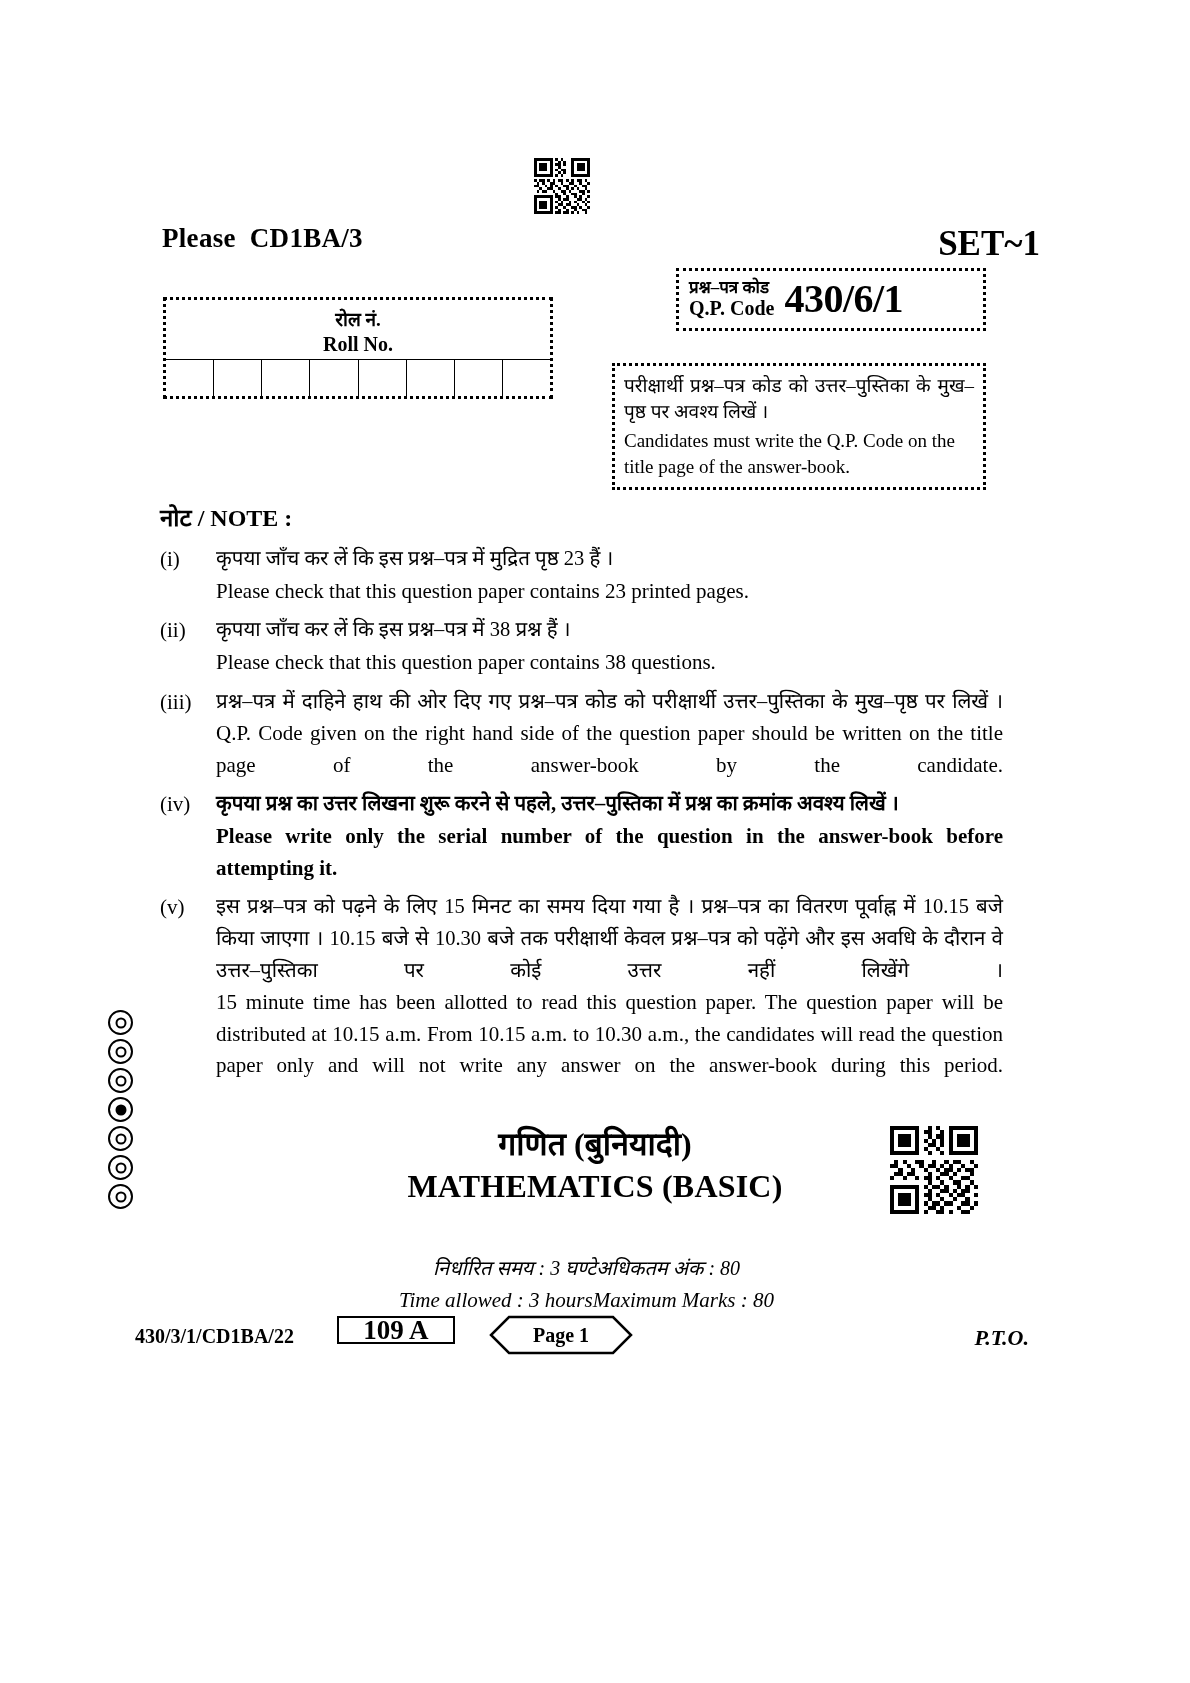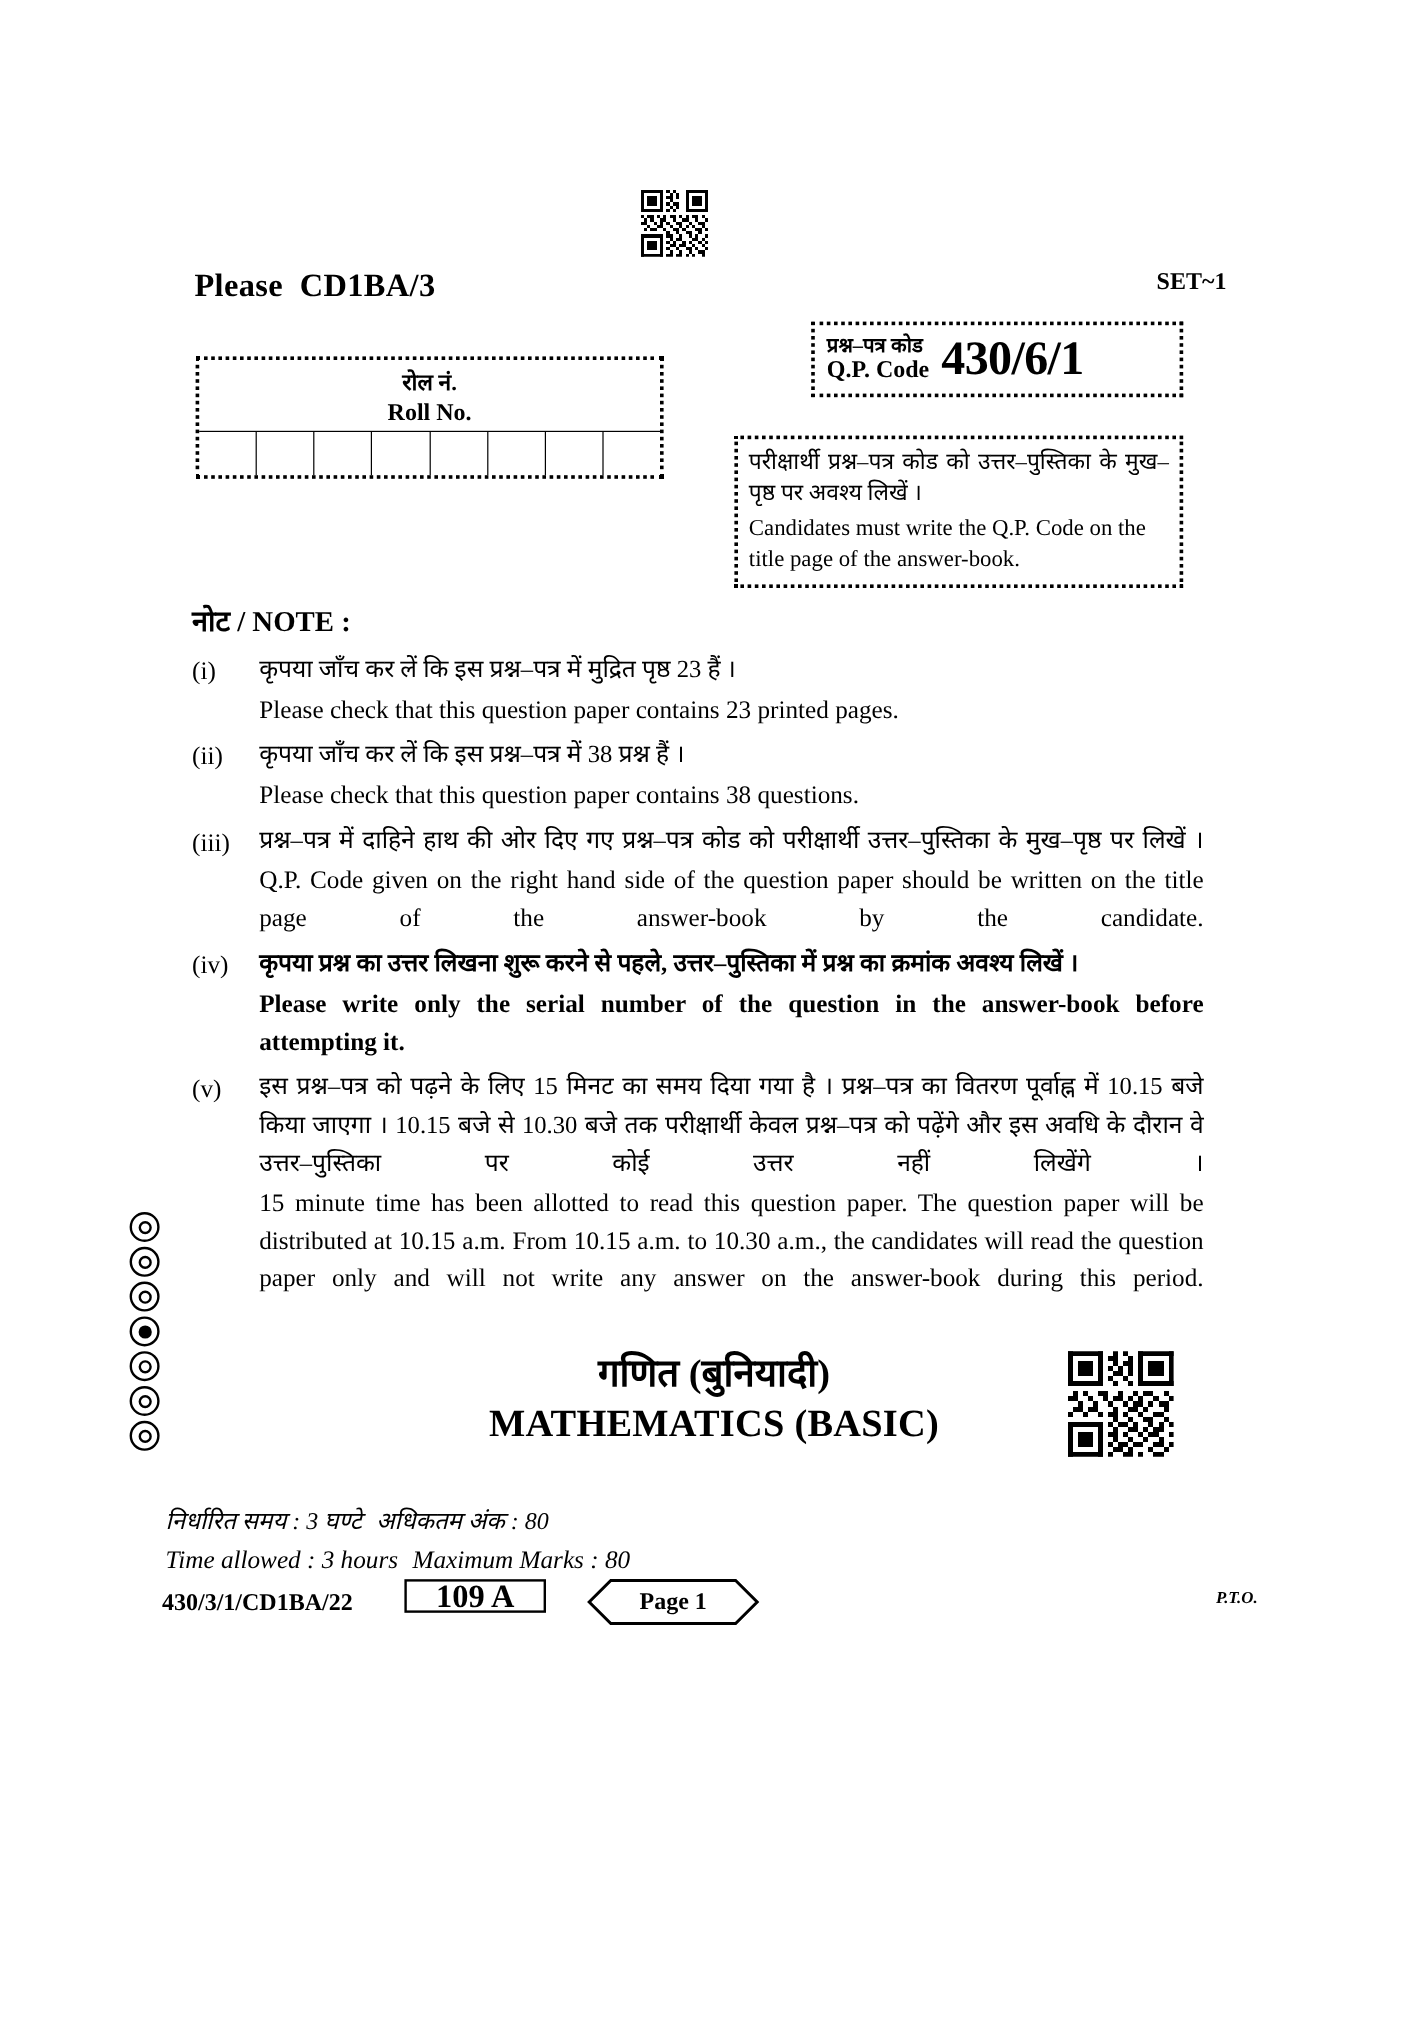--- a/index.html
+++ b/index.html
@@ -51,24 +51,24 @@
     font-weight: bold;
     font-size: 27px;
     letter-spacing: 0.3px;
     white-space: nowrap;
   }
   .series .series-label { margin-right: 14px; }
 
   
   .set-label {
     position: absolute;
-    right: 168px;
+    right: 150px;
     top: 224px;
     font-weight: bold;
-    font-size: 20px;
+    font-size: 35px;
     white-space: nowrap;
   }
 
   
   .rollbox {
     position: absolute;
     left: 163px;
     top: 297px;
     width: 390px;
     border: 3px dotted #000;
@@ -211,25 +211,24 @@
 
   
   .meta {
     position: absolute;
     left: 138px;
     right: 155px;
     top: 1253px;
   }
   .meta-row {
     display: flex;
-    justify-content: flex-start;
+    justify-content: center;
     font-style: italic;
     font-size: 21px;
     line-height: 1.55;
-    gap: 12px;
   }
   .meta-row.hi { font-size: 20px; }
   .meta-row .r { text-align: right; }
 
   
   .footer-code {
     position: absolute;
     left: 135px;
     top: 1325px;
     font-size: 20px;
@@ -262,23 +261,23 @@
     position: absolute;
     inset: 0;
     display: flex;
     align-items: center;
     justify-content: center;
     font-size: 20px;
     font-weight: 600;
   }
   .pto {
     position: absolute;
-    right: 142px;
+    right: 161px;
     top: 1325px;
-    font-size: 14px;
+    font-size: 22px;
     font-weight: bold;
     font-style: italic;
     white-space: nowrap;
   }
 
   
   .rings {
     position: absolute;
     left: 108px;
     top: 1010px;

